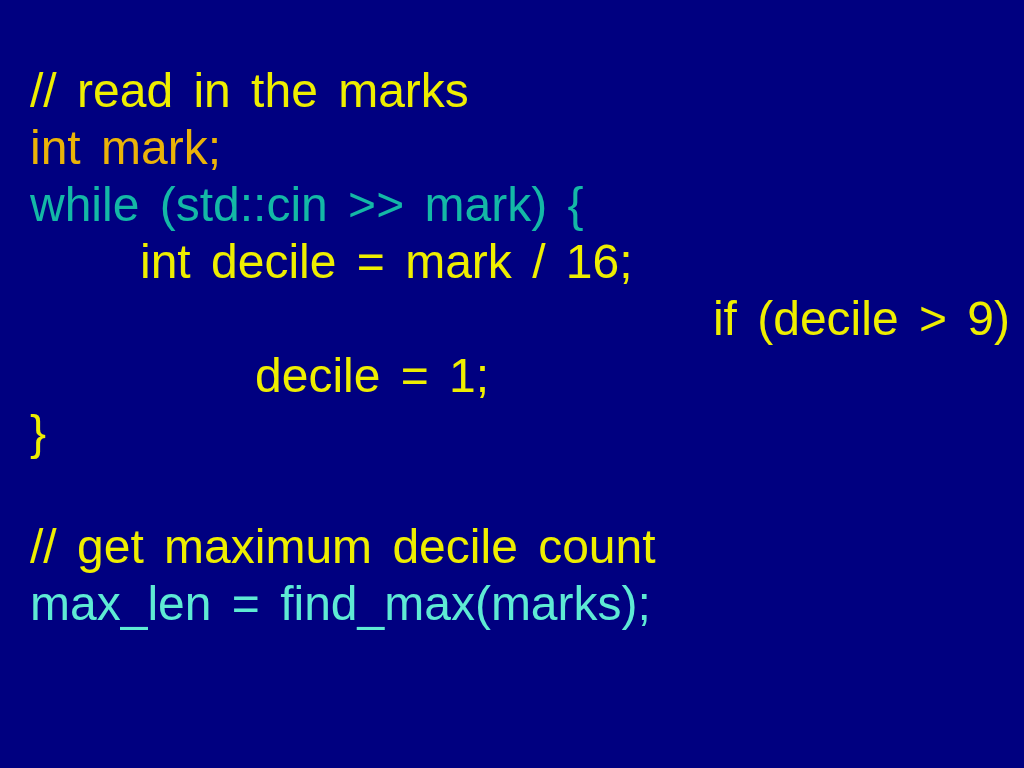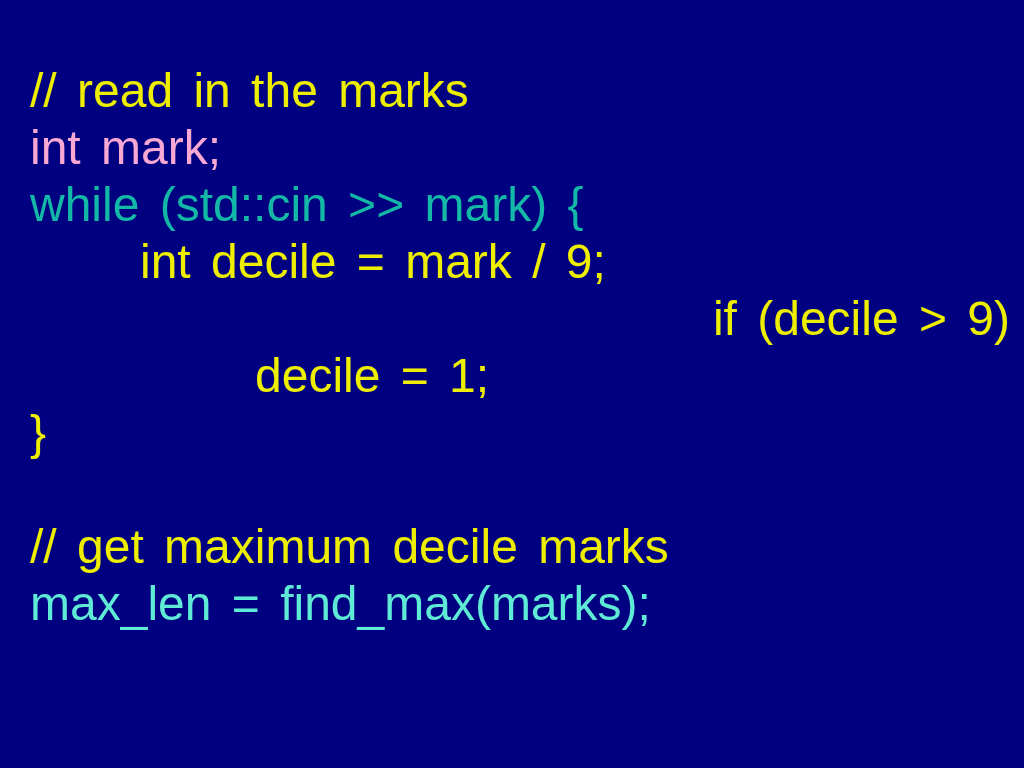--- a/index.html
+++ b/index.html
@@ -45,23 +45,23 @@
   .blank-line {
     word-spacing: normal;
   }
 </style>
 </head>
 <body style="background: rgb(0, 0, 128);">
 
 <div id="slide" style="background: rgb(0, 0, 128);">
   <div id="code-block">
       <span class="code-line indent-0" style="color: rgb(238, 238, 0);">// read in the marks</span>
-      <span class="code-line indent-0" style="color: #f9a8d4;">int mark;</span>
+      <span class="code-line indent-0" style="color: #eab308;">int mark;</span>
       <span class="code-line indent-0" style="color: #14b8a6;">while (std::cin &gt;&gt; mark) {</span>
-      <span class="code-line indent-1" style="color: rgb(238, 238, 0);">int decile = mark / 9;</span>
+      <span class="code-line indent-1" style="color: rgb(238, 238, 0);">int decile = mark / 16;</span>
       <span class="code-line indent-1" style="color: rgb(238, 238, 0); text-align: right;">if (decile &gt; 9)</span>
       <span class="code-line indent-2" style="color: rgb(238, 238, 0);">decile = 1;</span>
       <span class="code-line indent-0" style="color: rgb(238, 238, 0);">}</span>
       <span class="code-line indent-0 blank-line" style="color: rgb(238, 238, 0);"> </span>
-      <span class="code-line indent-0" style="color: rgb(238, 238, 0);">// get maximum decile marks</span>
+      <span class="code-line indent-0" style="color: rgb(238, 238, 0);">// get maximum decile count</span>
       <span class="code-line indent-0" style="color: #5eead4;">max_len = find_max(marks);</span>
     </div>
 </div>
 
 </body></html>

